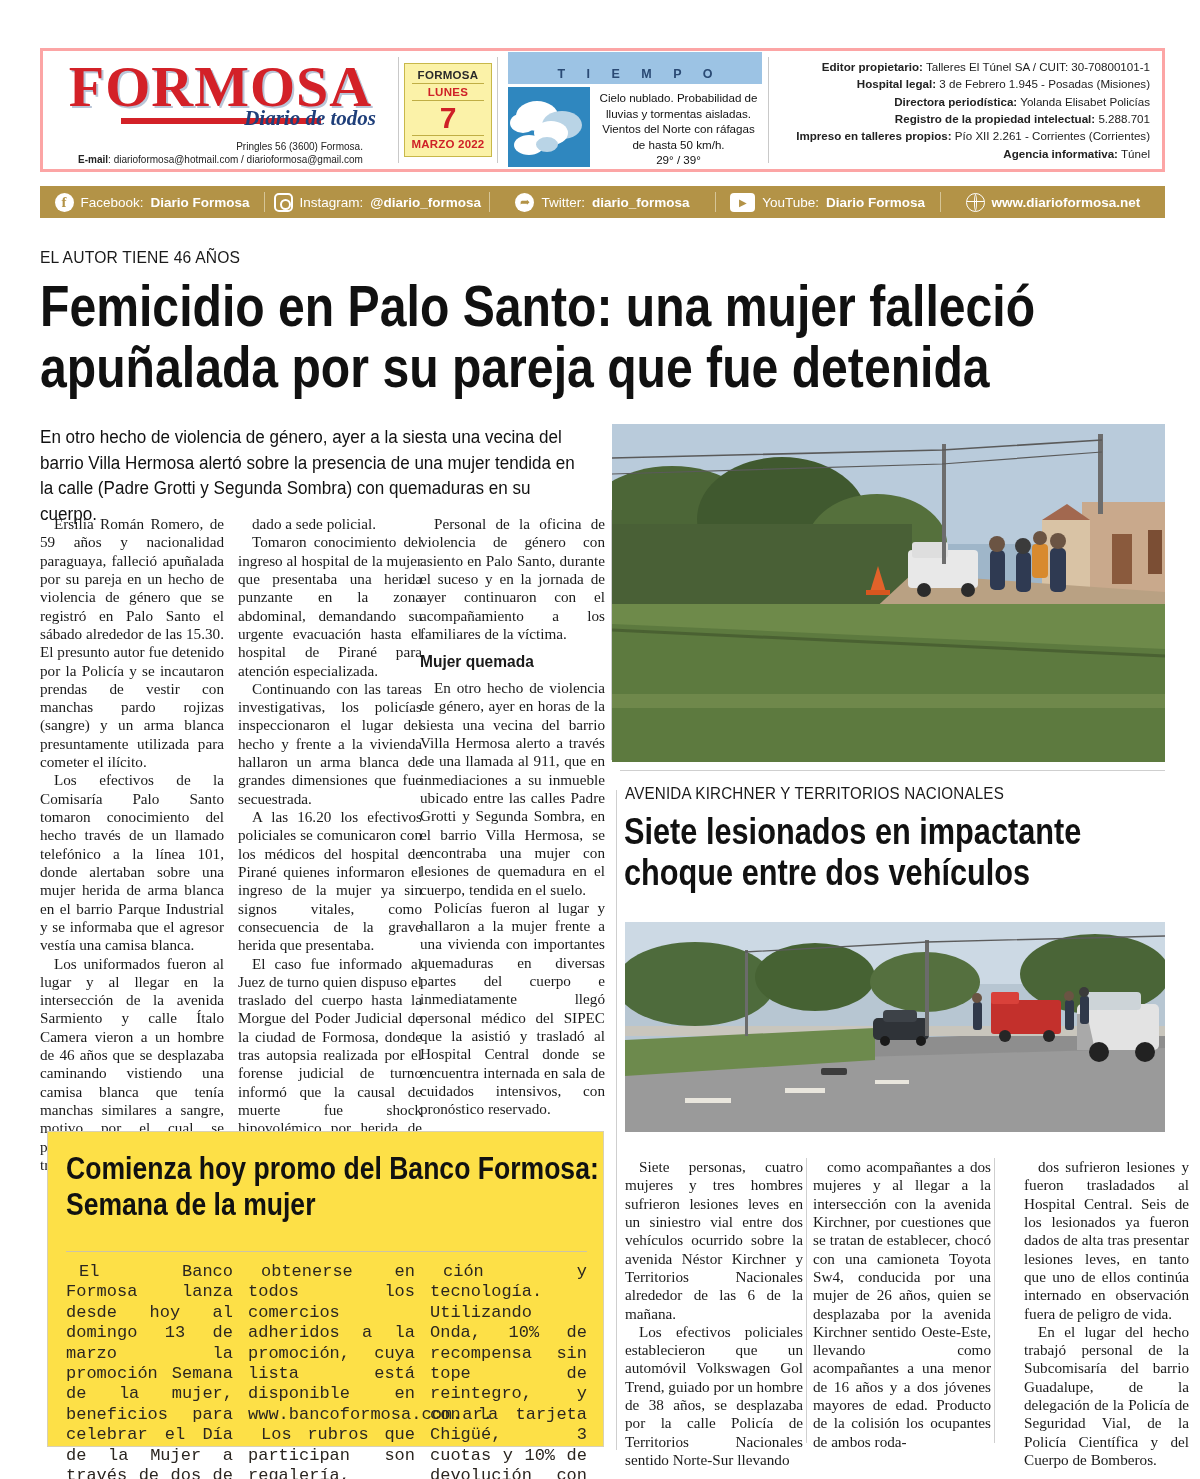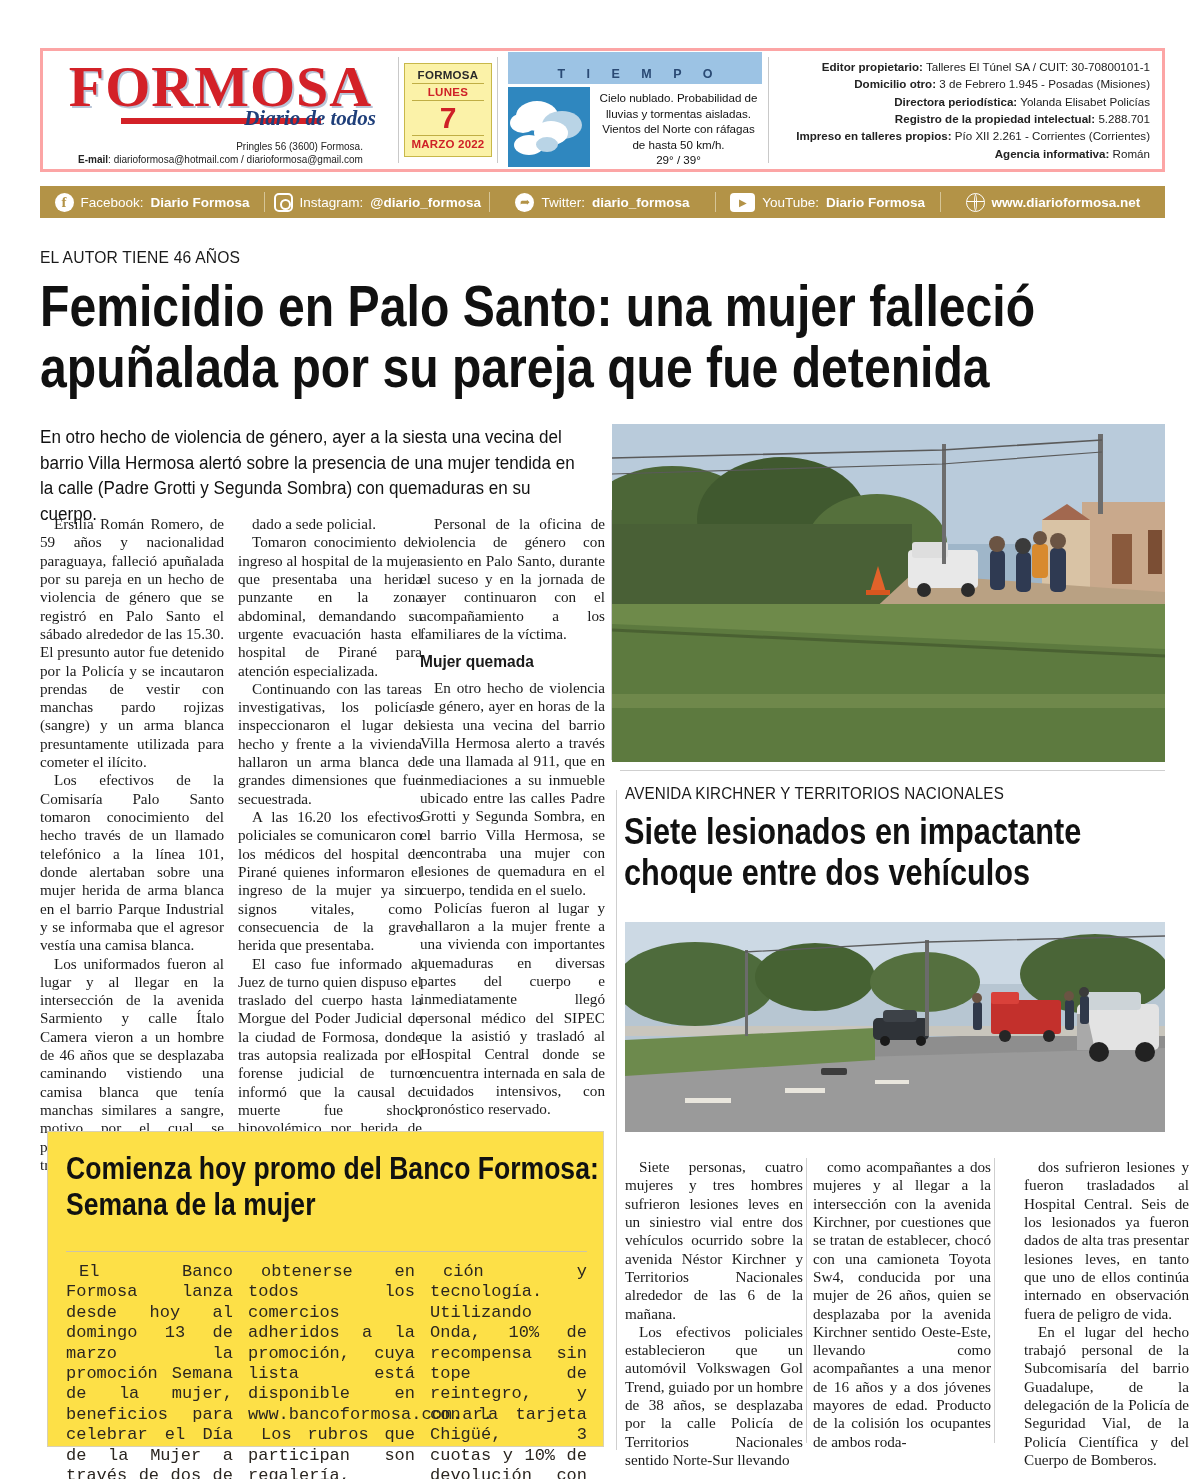--- a/index.html
+++ b/index.html
@@ -164,25 +164,25 @@
           <div>29° / 39°</div>
         </div>
       </div>
     </div>
 
     <div class="mh-sep"></div>
 
     <div class="mh-info">
       <div class="info-lines">
         <div><b>Editor propietario:</b><span> Talleres El Túnel SA /  CUIT: 30-70800101-1</span></div>
-        <div><b>Domicilio otro:</b><span> 3 de Febrero 1.945 - Posadas (Misiones)</span></div>
+        <div><b>Hospital legal:</b><span> 3 de Febrero 1.945 - Posadas (Misiones)</span></div>
         <div><b>Directora periodística:</b><span> Yolanda Elisabet Policías</span></div>
         <div><b>Registro de la propiedad intelectual:</b><span> 5.288.701</span></div>
         <div><b>Impreso en talleres propios:</b><span> Pío XII 2.261 - Corrientes (Corrientes)</span></div>
-        <div><b>Agencia informativa:</b><span> Román</span></div>
+        <div><b>Agencia informativa:</b><span> Túnel</span></div>
       </div>
     </div>
   </div>
 
   <div class="social">
     <a class="soc" href="#" style="text-decoration:none;">
       <span class="ic ic-fb">f</span>
       <span>Facebook: </span>
         <b>Diario Formosa</b>
     </a>

